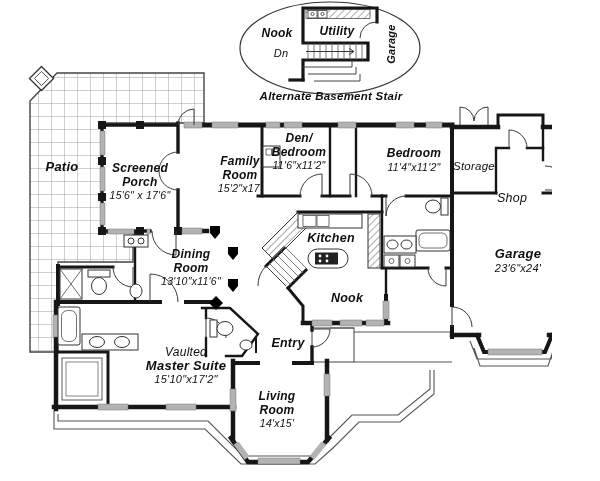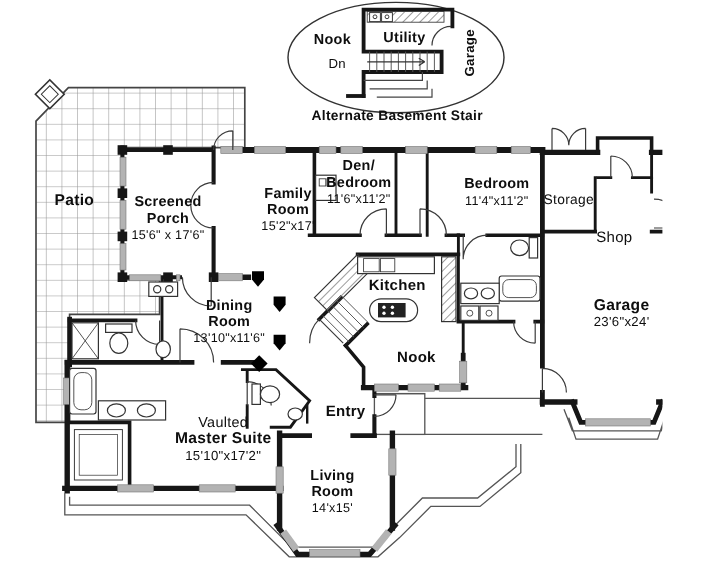--- a/index.html
+++ b/index.html
@@ -1,17 +1,17 @@
 <!DOCTYPE html>
 <html><head>
 <meta charset="utf-8">
 <style>
   html,body{margin:0;padding:0;background:#ffffff;}
   .stage{width:552px;height:481px;position:relative;background:#fff;
-         font-family:"Liberation Sans", sans-serif;overflow:hidden;}
+         font-family:"Liberation Sans", sans-serif;overflow:hidden;font-style:italic;}
   svg{display:block;}
   svg text{fill:#0e0e0e;letter-spacing:.25px;}
 </style>
 </head>
 <body>
 
 <div class="stage">
 <svg id="plan" width="600" height="481" viewBox="0 0 600 481" xmlns="http://www.w3.org/2000/svg">
   <defs>
     <pattern id="grid" width="13" height="13" patternUnits="userSpaceOnUse">

